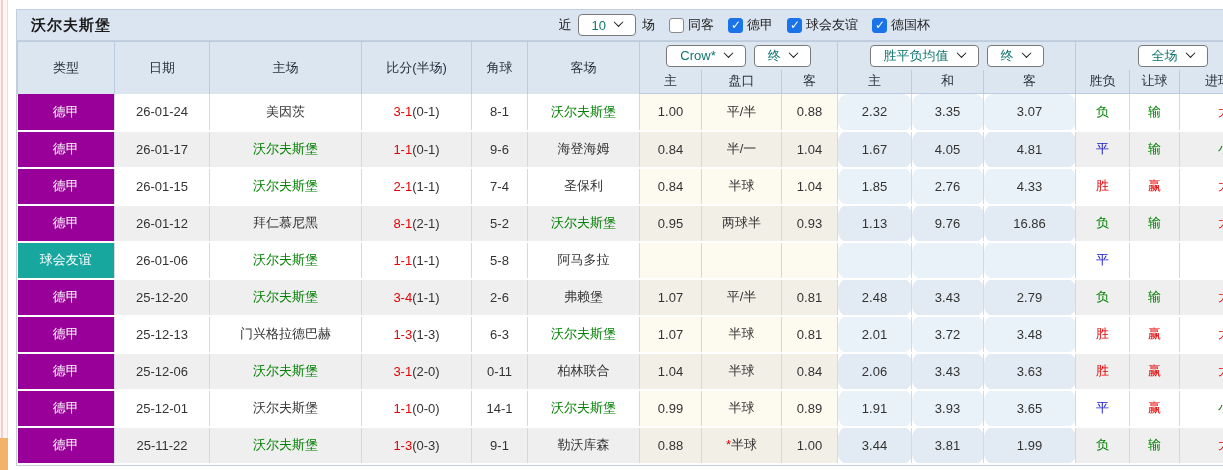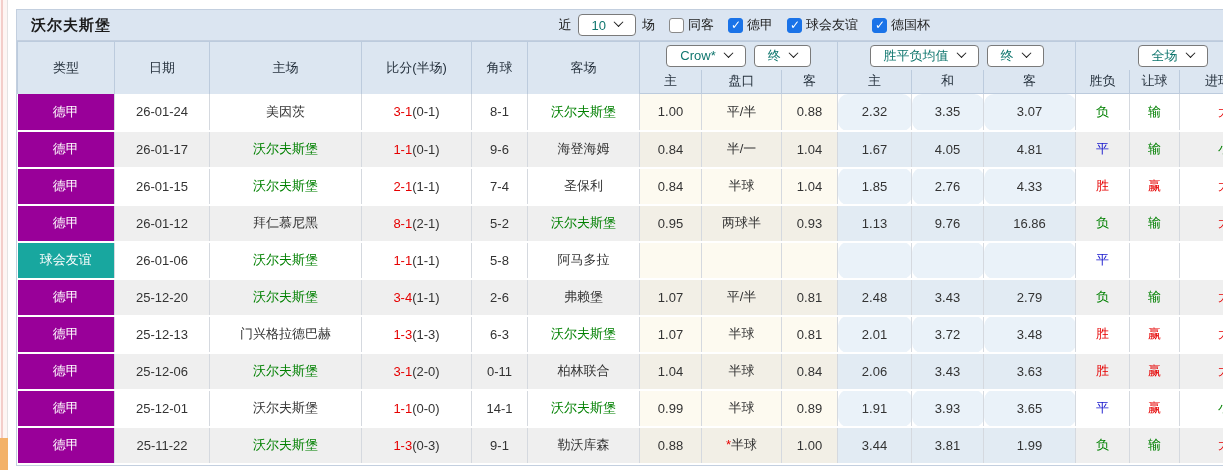--- a/index.html
+++ b/index.html
@@ -37,21 +37,21 @@
   thead tr.subrow th { height:24px; border-top:none; }
   thead th.maincol { height:52px; font-size:13px; }
   .selwrap { display:flex; justify-content:center; gap:8px; }
   tbody td { height:37px; text-align:center; color:#333; border-right:1px solid #d5d9df;
     border-bottom:2px solid #ffffff; overflow:hidden; white-space:nowrap; }
   tr.r-odd  td { background:#ffffff; }
   tr.r-even td { background:#efefef; }
   tr.r-odd  td.c-odds { background:#fdfaf0; }
   tr.r-even td.c-odds { background:#f2efe6; }
   tr.r-odd  td.c-mean { background:#eaf2f9;border-radius:10px; }
-  tr.r-even td.c-mean { background:#e2ebf3; }
+  tr.r-even td.c-mean { background:#e2ebf3;border-radius:10px; }
   td.c-league { color:#fff !important; background:#990099; }
   td.c-team.green { color:#008000; }
   .ft { color:#e60000;text-align:right; }
   .ht { color:#333; }
   .star { color:#e60000; }
   .t-red { color:#e60000; } .t-green { color:#008000; } .t-blue { color:#1414cc; }
   td.c-res { font-size:13px; }
 </style>
 </head>
 <body>

